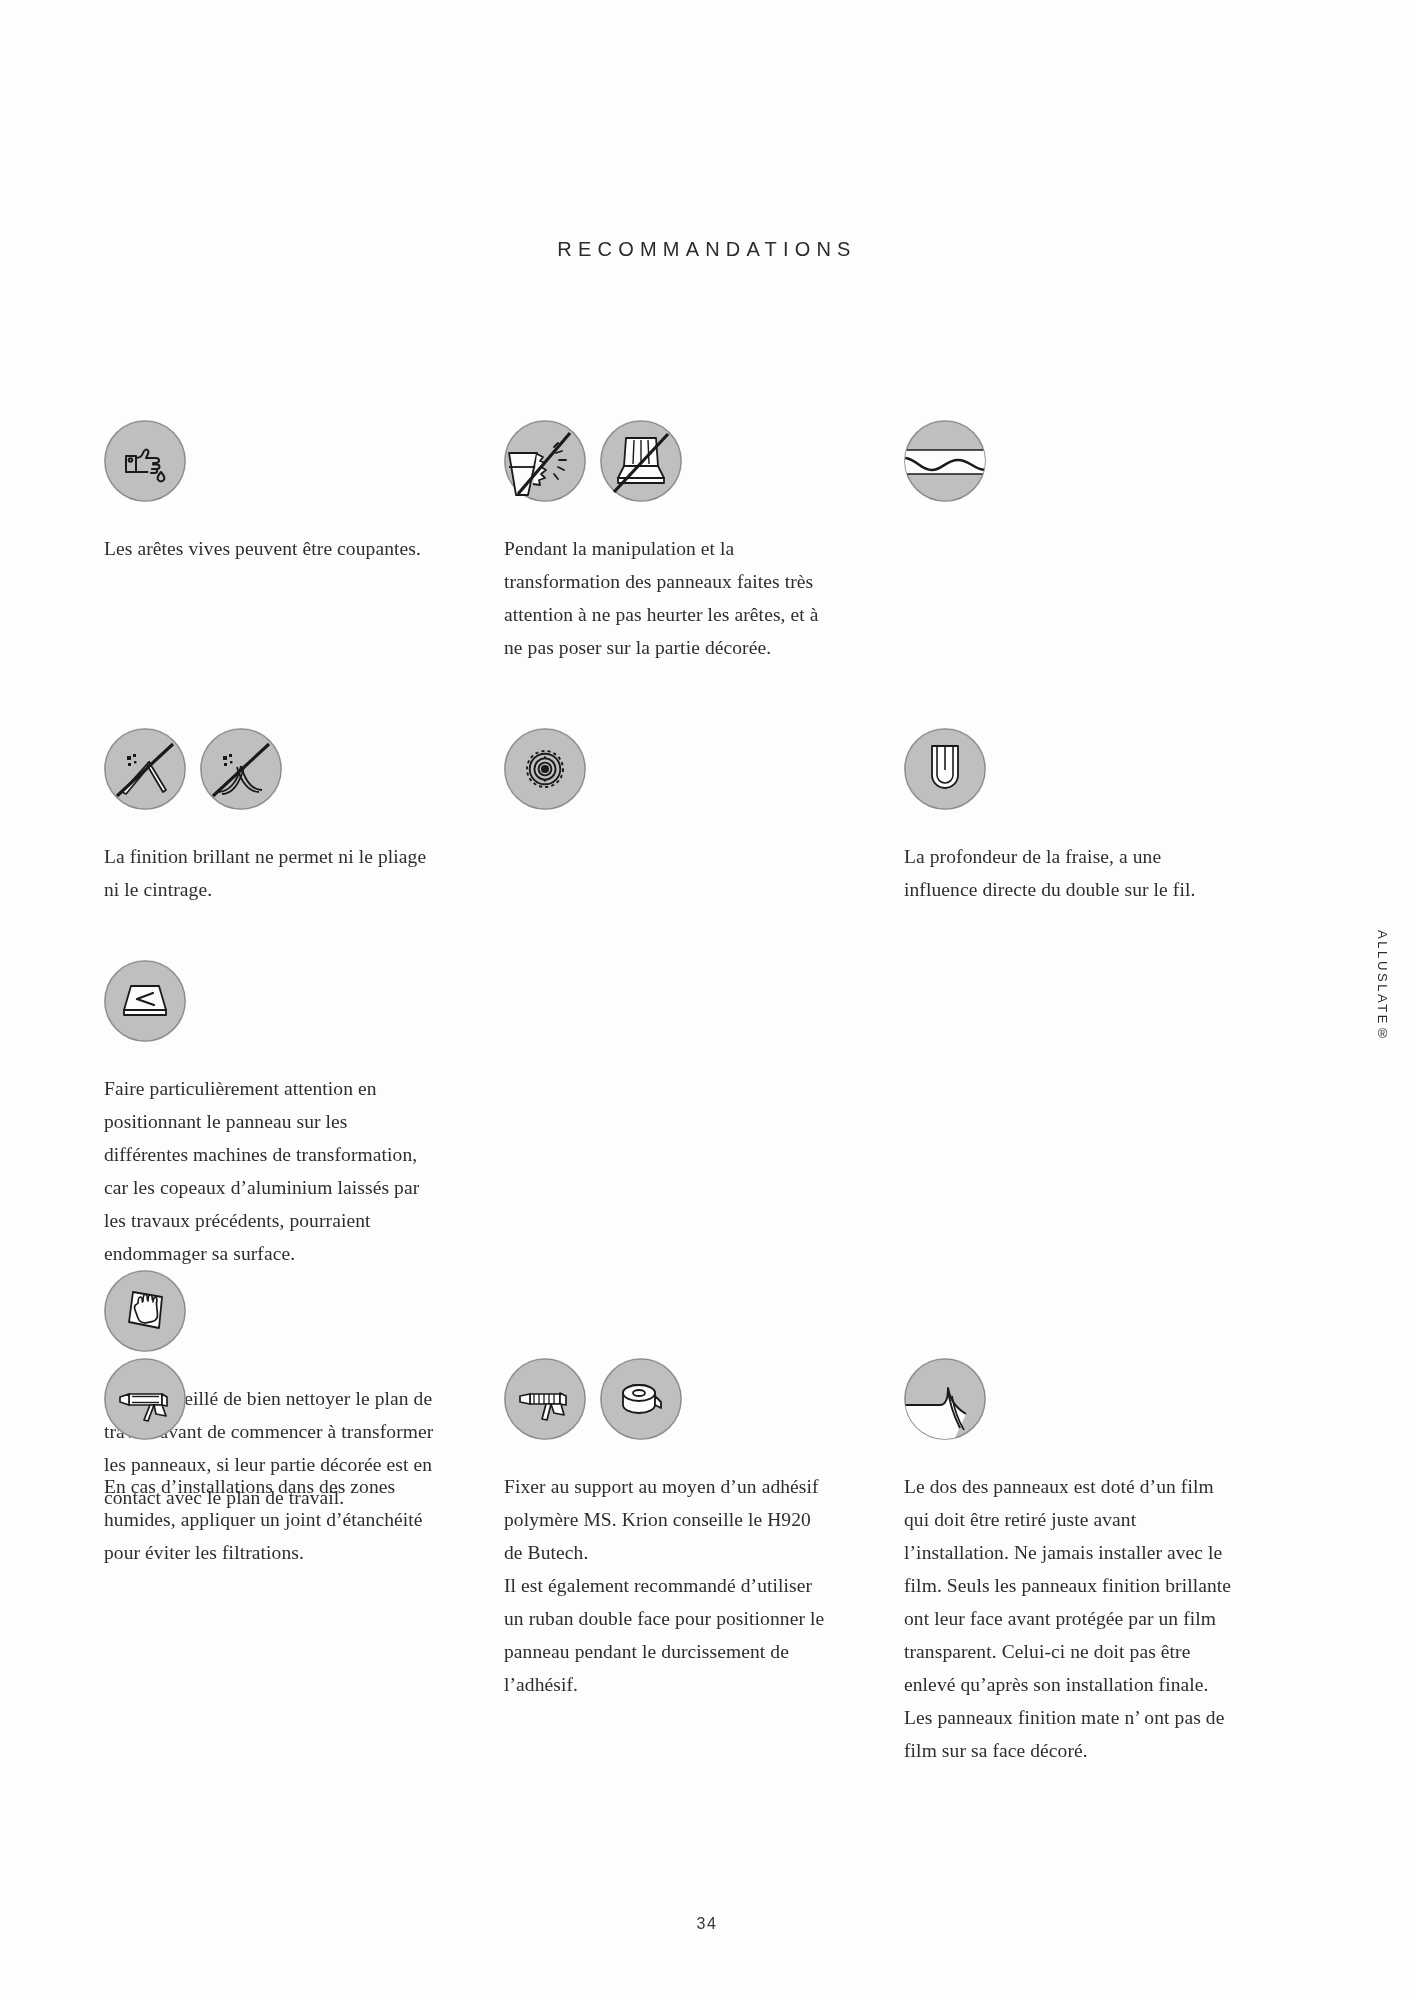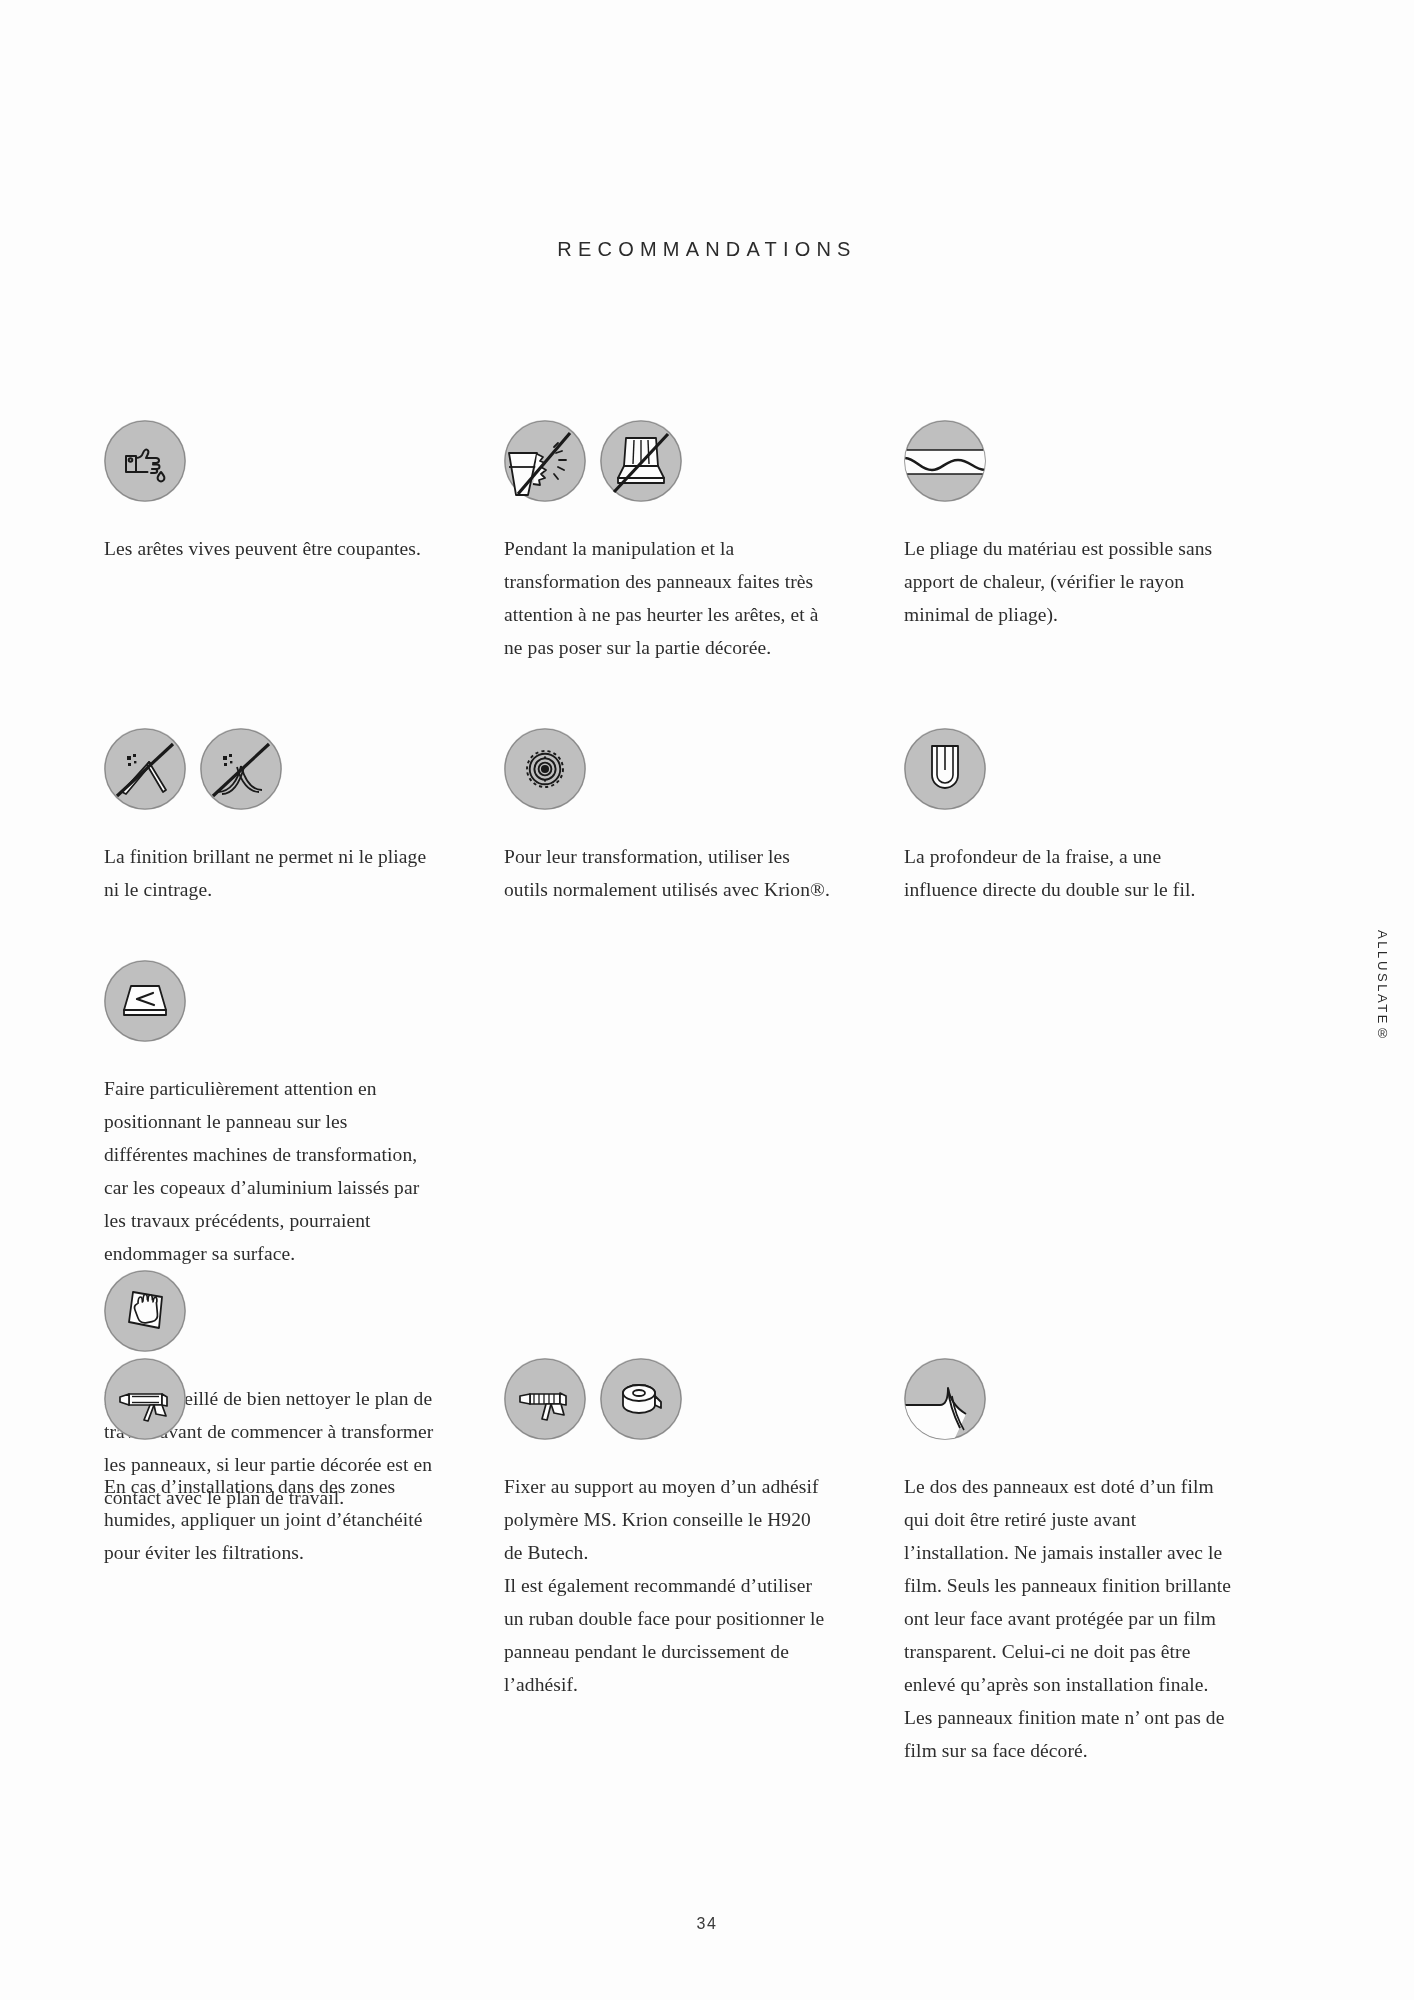--- a/index.html
+++ b/index.html
@@ -195,21 +195,20 @@
               <circle cx="41" cy="41" r="40" fill="#bfbfbf" stroke="#8a8a8a" stroke-width="1.2"></circle>
               <g clip-path="url(#c-wave)">
                 <rect x="0" y="30" width="82" height="24" fill="#fdfdfd"></rect>
                 <path d="M0 30 H82" stroke="#1a1a1a" stroke-width="1.6"></path>
                 <path d="M0 54 H82" stroke="#1a1a1a" stroke-width="1.6"></path>
                 <path d="M0 38 C12 38, 16 50, 28 50 C38 50, 42 40, 54 40 C66 40, 70 50, 82 50" fill="none" stroke="#1a1a1a" stroke-width="2.6" stroke-linecap="round"></path>
               </g>
             </svg>
           </span>
         </div>
-        <div class="cell-text">Le pliage du matériau est possible sans apport de chaleur, (vérifier le rayon minimal de pliage).</div>
       </div>
 
     </div>
 
     <div class="row row-2">
 
       <div class="cell">
         <div class="icon-row">
           <span class="icon">
             <svg viewBox="0 0 82 82">
@@ -261,21 +260,20 @@
                 <circle cx="41" cy="41" r="6.4"></circle>
                 <circle cx="41" cy="41" r="3.1" fill="#1a1a1a"></circle>
               </g>
               <g fill="#1a1a1a">
                 <circle cx="41" cy="29.5" r="1.2"></circle>
                 <circle cx="41" cy="52.5" r="1.2"></circle>
               </g>
             </svg>
           </span>
         </div>
-        <div class="cell-text">Pour leur transformation, utiliser les outils normalement utilisés avec Krion®.</div>
       </div>
 
       <div class="cell">
         <div class="icon-row">
           <span class="icon">
             <svg viewBox="0 0 82 82">
               <circle cx="41" cy="41" r="40" fill="#bfbfbf" stroke="#8a8a8a" stroke-width="1.2"></circle>
               <g fill="#fdfdfd" stroke="#1a1a1a" stroke-width="1.8" stroke-linejoin="round">
                 <path d="M28 18 H54 V47 a13 13 0 0 1 -26 0 Z"></path>
               </g>

